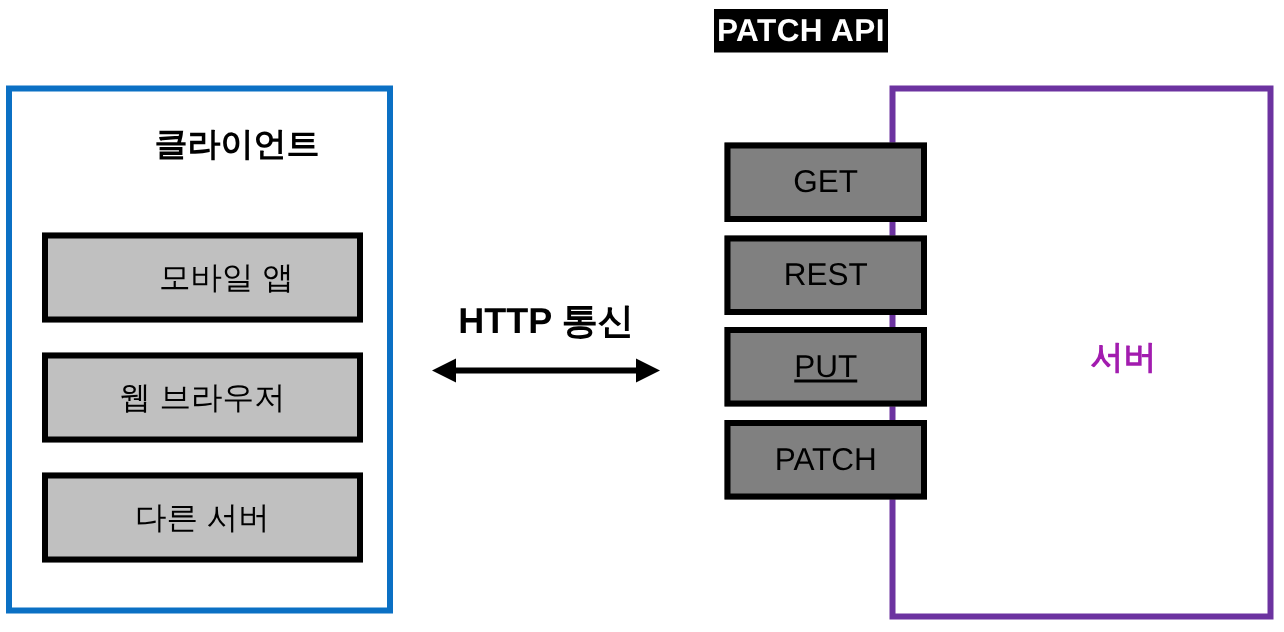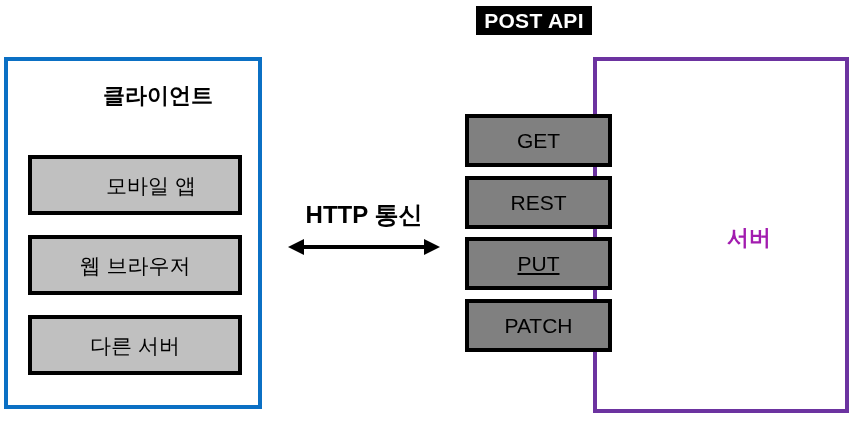--- a/index.html
+++ b/index.html
@@ -118,47 +118,46 @@
     font-size: 22px;
     font-weight: bold;
     color: #a21caf;
     line-height: 1;
     margin-left: 28px;
   }
 
   
   .method-box {
     position: absolute;
-    left: 465px;
-    width: 147px;
+    left: 483px;
+    width: 135px;
     height: 53px;
     background: #808080;
     border: 4px solid #000000;
     box-sizing: border-box;
     display: flex;
     align-items: center;
     justify-content: center;
     font-size: 21px;
     color: #000000;
     line-height: 1;
     z-index: 5;
-    margin-top: 19px;
   }
   .method-box.m0 { top: 95px; }
   .method-box.m1 { top: 157px; }
   .method-box.m2 { top: 218px; text-decoration: underline; }
   .method-box.m3 { top: 280px; }
   .method-box.m4 { top: 342px; }
 </style>
 </head>
 <body>
 
 <div id="canvas">
 
-  <div class="rest-api-label">POST API</div>
+  <div class="rest-api-label">PATCH API</div>
 
   <div class="client-box">
     <div class="client-title">클라이언트</div>
 
     <div class="client-item i0">모바일 앱</div>
     <div class="client-item i1">웹 브라우저</div>
     <div class="client-item i2">다른 서버</div>
   </div>
 
   <div class="http-label">HTTP 통신</div>

